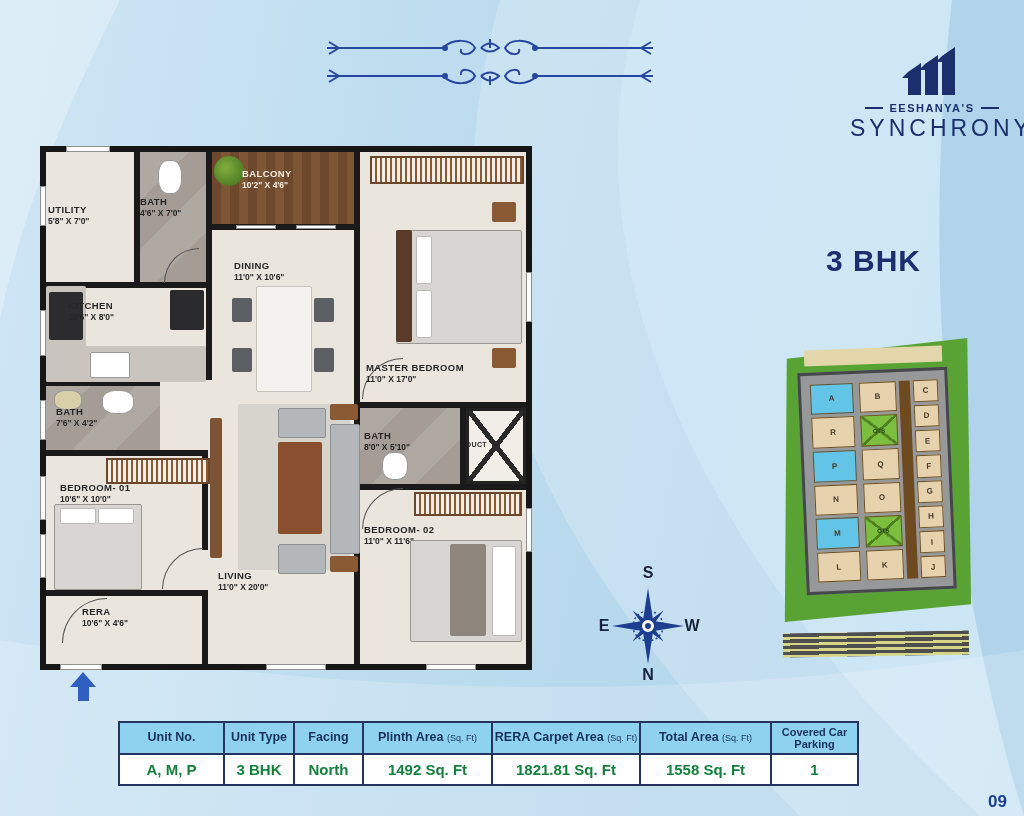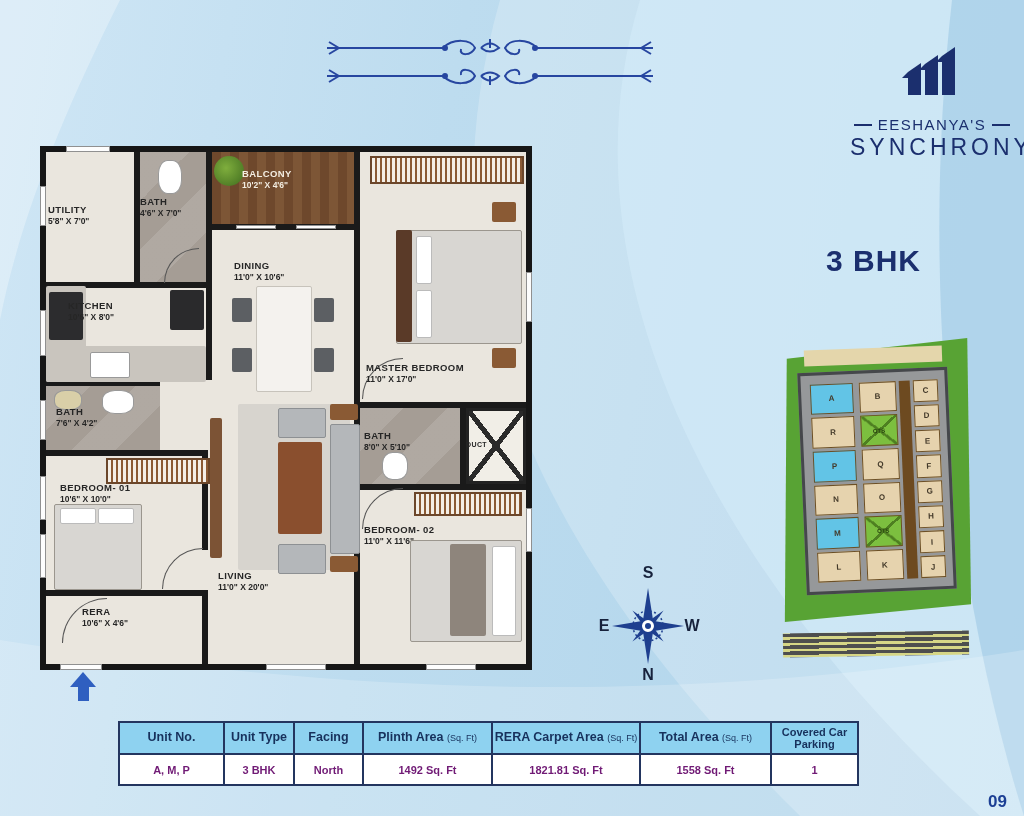--- a/index.html
+++ b/index.html
@@ -4,21 +4,21 @@
 <style>
   html,body{margin:0;padding:0}
   body{font-family:"Liberation Sans",sans-serif;}
   .page{position:relative;width:1024px;height:816px;overflow:hidden;
         background:linear-gradient(100deg,#cfe6f5 0%,#bddcef 40%,#aed3ea 100%);}
   .abs{position:absolute}
   
   .title-block{position:absolute;left:318px;top:36px;width:344px;text-align:center;color:#1c3f94}
   .title-text{font-size:21px;font-weight:bold;letter-spacing:.5px;margin:2px 0;color:#1c3f94}
   .logo{position:absolute;left:850px;top:38px;width:164px;text-align:center;color:#1b2f6e}
-  .logo-sub{display:flex;align-items:center;justify-content:center;gap:6px;font-size:15px;font-weight:normal;letter-spacing:1.5px;margin-top:16px}
+  .logo-sub{display:flex;align-items:center;justify-content:center;gap:6px;font-size:11px;font-weight:bold;letter-spacing:1.5px;margin-top:2px}
   .logo-sub .dash{width:18px;border-top:2px solid #1b2f6e}
   .logo-name{font-size:23px;letter-spacing:4px;margin-top:1px}
   .bhk{position:absolute;left:826px;top:244px;font-size:30px;font-weight:bold;letter-spacing:1px;color:#1b2f6e}
   
   .plan{position:absolute;left:40px;top:146px;width:480px;height:512px;border:6px solid #161616;background:#eae6de}
   .wall{position:absolute;background:#1a1a1a}
   .bathbg{position:absolute;background:#a59d95;background-image:linear-gradient(135deg,rgba(255,255,255,.12) 25%,transparent 25%,transparent 50%,rgba(255,255,255,.12) 50%,rgba(255,255,255,.12) 75%,transparent 75%)}
   .wood{position:absolute;background:repeating-linear-gradient(90deg,#6e482c 0 9px,#7d5636 9px 18px)}
   .hatch{position:absolute;border:2px solid #6b462a;background:repeating-linear-gradient(90deg,#f4efe7 0 3px,#8a5a34 3px 5px)}
   .rm{position:absolute;text-align:left;color:#262626;font-weight:bold;line-height:1.3}
@@ -48,21 +48,21 @@
      linear-gradient(to top right,transparent 47%,#4e7f21 47%,#4e7f21 53%,transparent 53%),
      linear-gradient(to bottom right,transparent 47%,#4e7f21 47%,#4e7f21 53%,transparent 53%)}
   .kp-corridor{position:absolute;left:68.5%;top:4%;width:7%;height:92%;background:#6d4a20}
   .kp-road{position:absolute;left:2px;top:300px;width:186px;height:24px;transform:rotate(-1deg);
      background:repeating-linear-gradient(180deg,#4e4e4e 0 3.5px,#d6d686 3.5px 6px)}
   
   .spec-table{position:absolute;left:118px;top:721px;border-collapse:collapse;table-layout:fixed;width:739px}
   .spec-table th,.spec-table td{border:2px solid #23355f;text-align:center;vertical-align:middle;padding:2px 1px}
   .spec-table th{background:#8ed2f0;color:#17315c;font-size:12.5px;font-weight:bold;height:26px;line-height:1.1}
   .spec-table th .sub{font-size:9px;font-weight:normal}
-  .spec-table td{background:#ffffff;color:#701a75;font-size:11px;font-weight:bold;height:25px}
+  .spec-table td{background:#ffffff;color:#15803d;font-size:15px;font-weight:bold;height:25px}
   .pageno{position:absolute;left:988px;top:792px;font-size:17px;font-weight:bold;color:#1c3f94}
 </style>
 </head>
 <body>
 
 <div class="page">
 
   <svg class="abs" style="left:0;top:0" width="1024" height="816" viewBox="0 0 1024 816">
     <path d="M500,0 C420,280 520,540 800,816 L1024,816 L1024,0 Z" fill="rgba(255,255,255,0.22)"></path>
     <path d="M640,0 C560,260 700,560 980,816 L1024,816 L1024,0 Z" fill="rgba(214,236,250,0.55)"></path>

